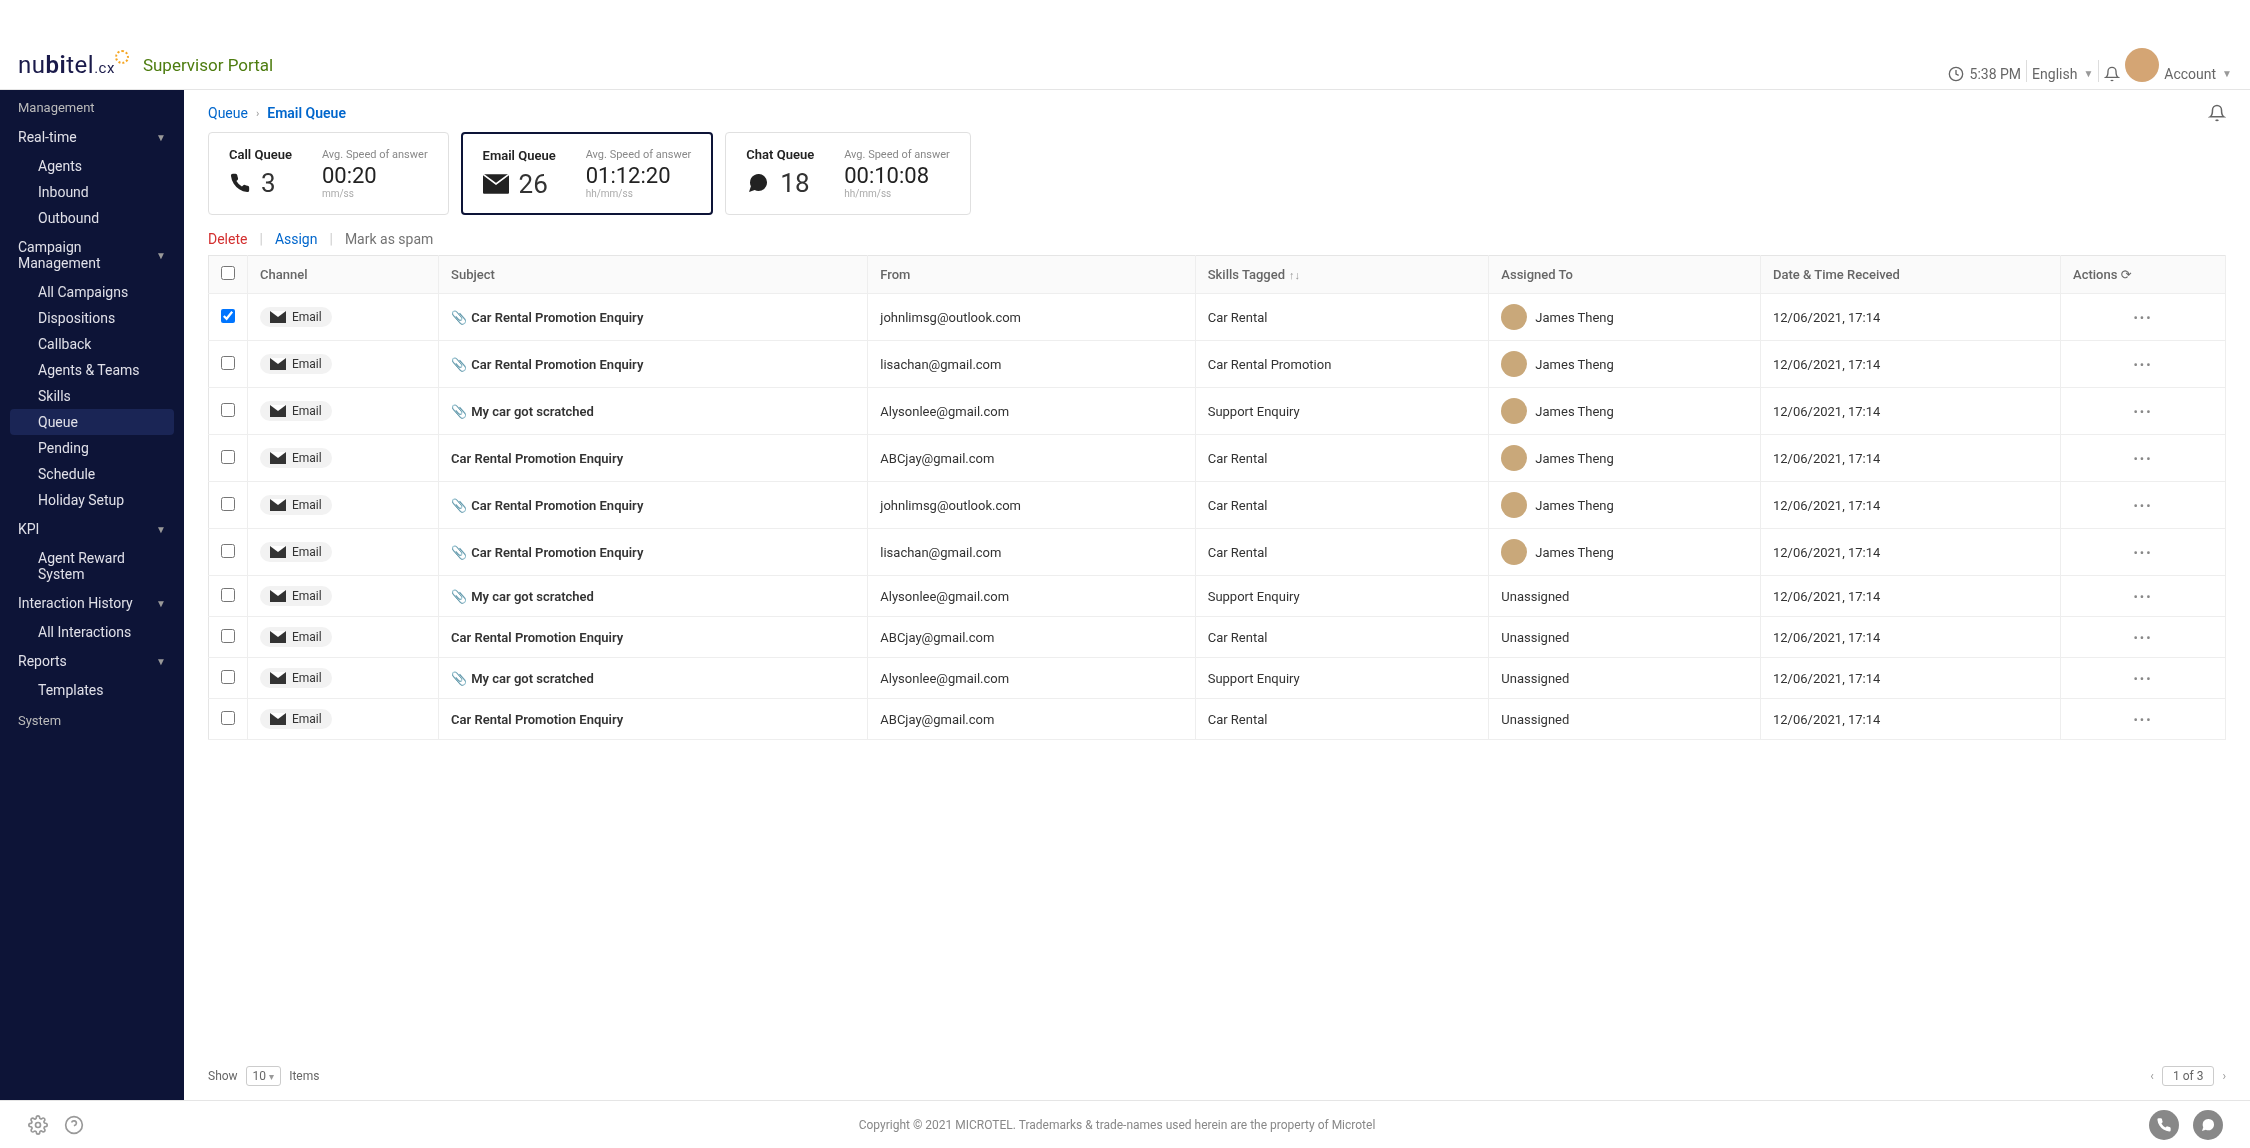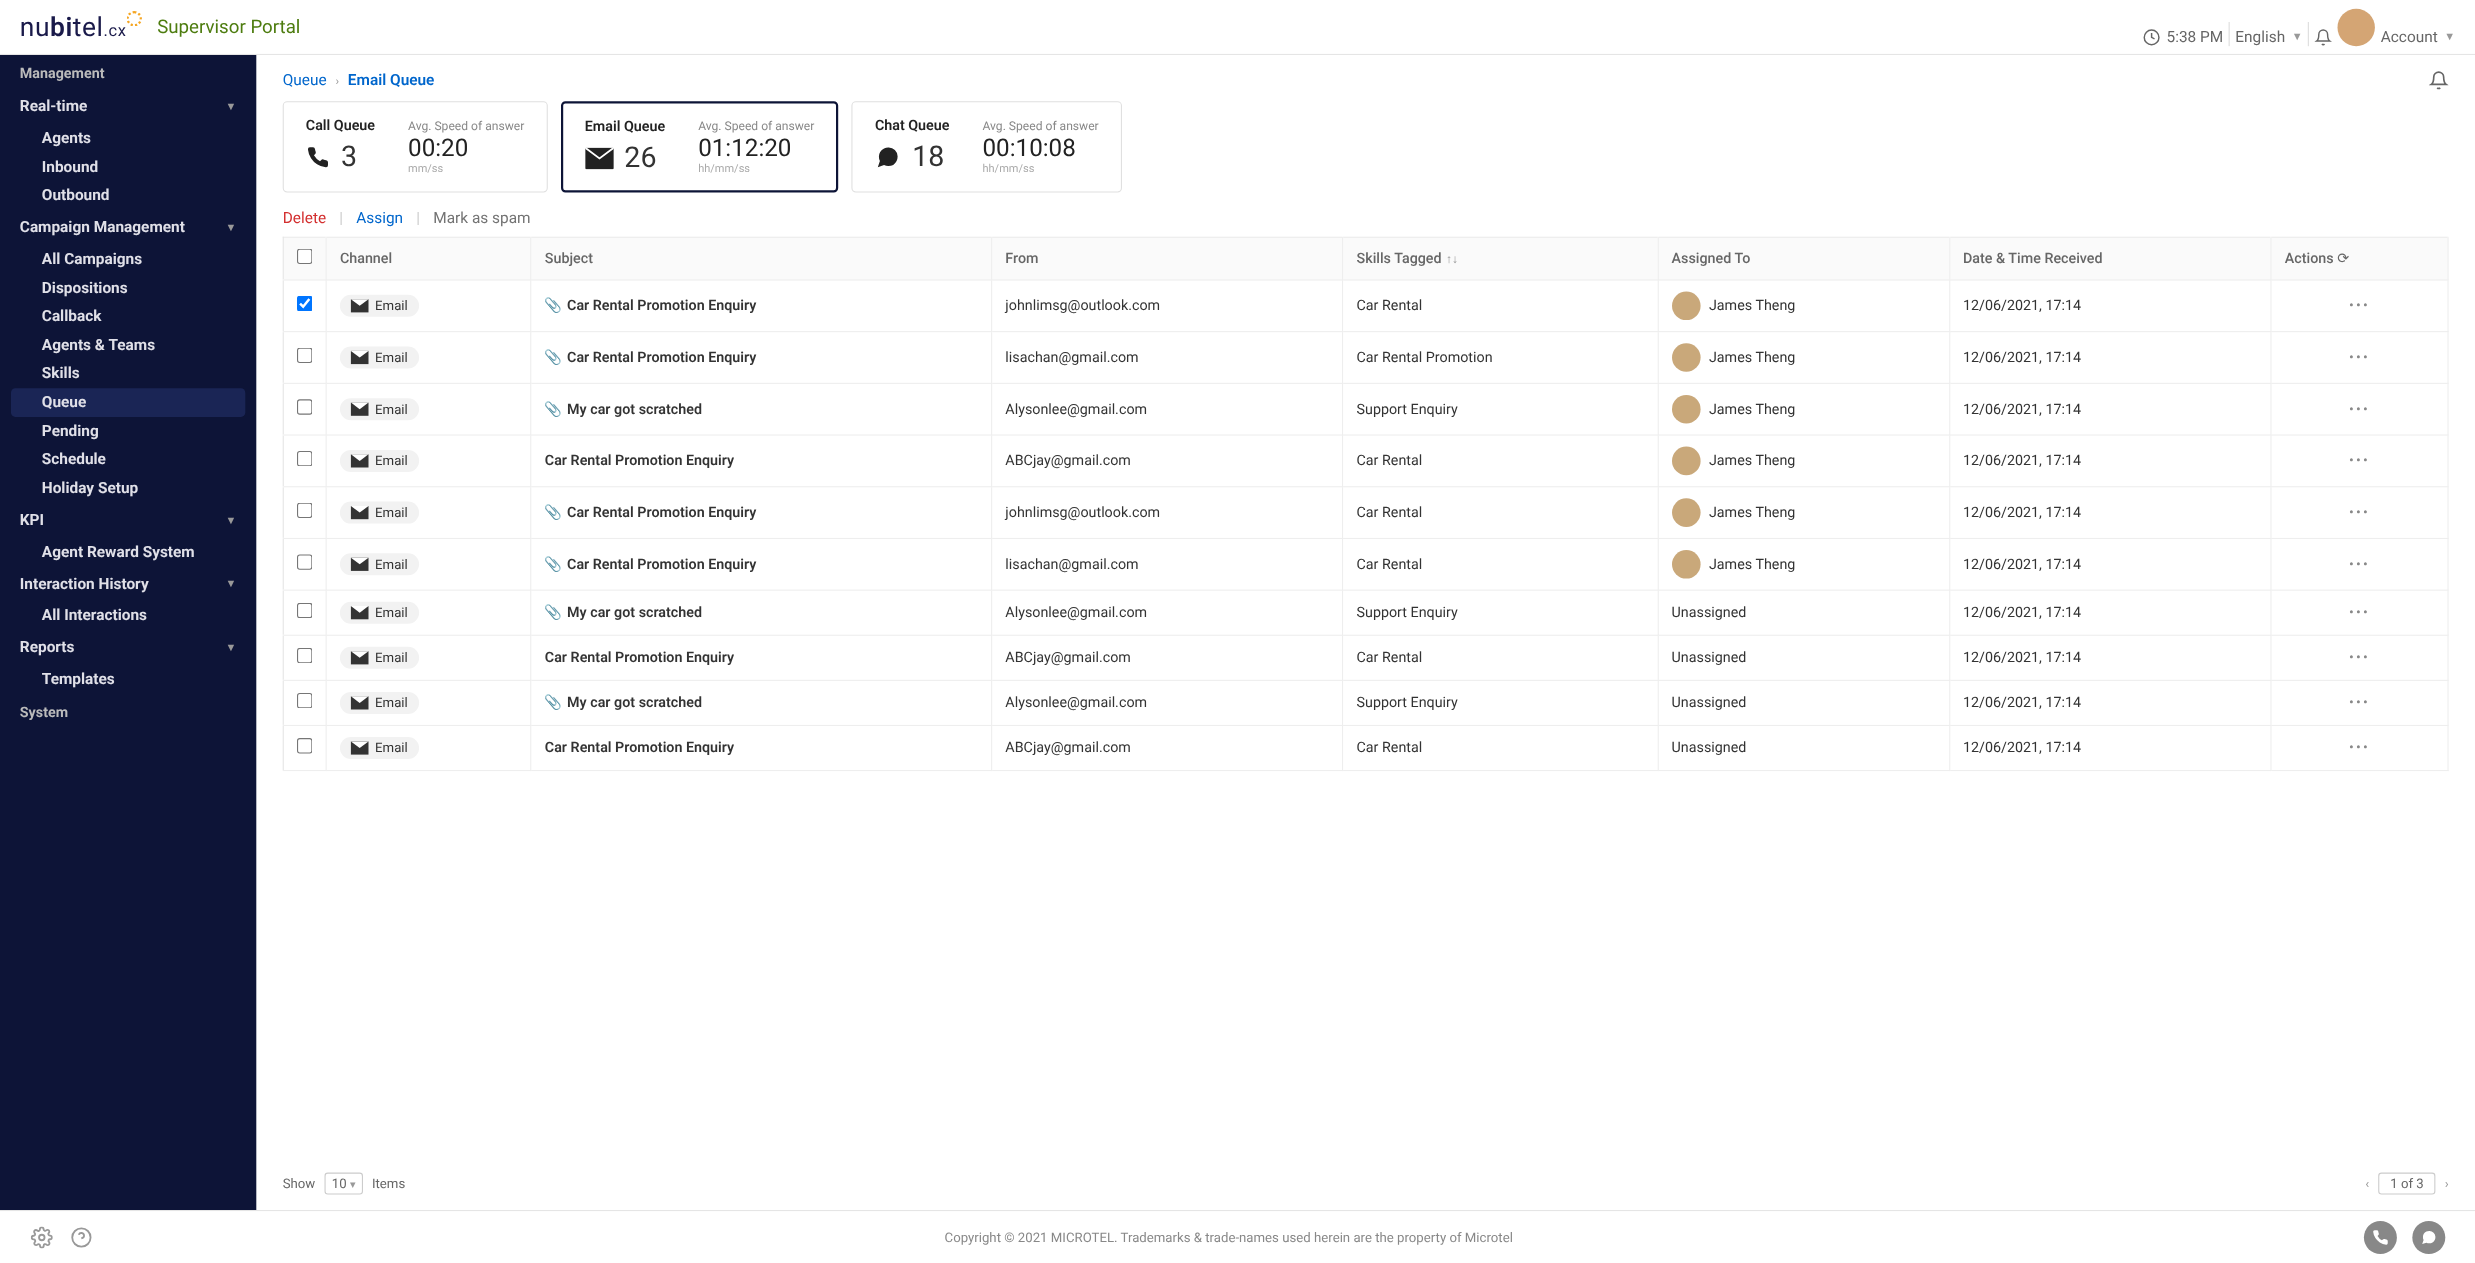--- a/index.html
+++ b/index.html
@@ -1,33 +1,33 @@
 <!DOCTYPE html>
 <html><head>
 <meta charset="utf-8">
 <style>
 * { box-sizing: border-box; margin: 0; padding: 0; }
 body { font-family: -apple-system, BlinkMacSystemFont, "Segoe UI", Roboto, Arial, sans-serif; font-size: 13px; color: #333; background: #fff; overflow: hidden; }
 .app { display: flex; flex-direction: column; height: 100vh; width: 100vw; }
 
 
-.header { display: flex; align-items: center; height: 50px; border-bottom: 1px solid #e5e5e5; padding: 0 18px; }
+.header { display: flex; align-items: center; height: 50px; border-bottom: 1px solid #e5e5e5; padding: 0 18px; margin-top: 40px; }
 .logo { display: flex; align-items: center; gap: 4px; }
 .logo-text { font-size: 24px; font-weight: 400; color: #1a1a4a; letter-spacing: 0.5px; }
 .logo-text .b { font-weight: 600; }
 .logo-badge { width: 14px; height: 14px; border: 2px dotted #f5a623; border-radius: 50%; position: relative; top: -8px; left: -4px; }
 .portal-title { font-size: 17px; color: #4d7c0f; margin-left: 10px; }
 .header-right { margin-left: auto; display: flex; align-items: flex-end; gap: 5px; }
 .header-sep { width: 1px; height: 22px; background: #ddd; }
 .header-item { display: flex; align-items: center; gap: 6px; color: #666; font-size: 14px; cursor: pointer; }
 .avatar { width: 34px; height: 34px; border-radius: 50%; background: #d4a574; display: inline-block; }
 
 
 .main { flex: 1; display: flex; overflow: hidden; }
-.sidebar { width: 233px; background: #0d1437; color: #e0e0e8; display: flex; flex-direction: column; overflow-y: auto; font-size: 14px; font-weight: bold; }
+.sidebar { width: 184px; background: #0d1437; color: #e0e0e8; display: flex; flex-direction: column; overflow-y: auto; font-size: 14px; }
 .sidebar-section-title { padding: 10px 18px 6px; color: #bbb; font-size: 13px; }
 .sidebar-item { padding: 6px 18px; cursor: pointer; display: flex; align-items: center; justify-content: space-between; }
 .sidebar-item.group { font-size: 14px; padding: 8px 18px; }
 .sidebar-sub { padding: 5px 18px 5px 38px; cursor: pointer; font-size: 14px; }
 .sidebar-sub.active { background: #1a2555; border-radius: 4px; margin: 0 10px; padding-left: 28px; }
 
 
 .content { flex: 1; display: flex; flex-direction: column; overflow: hidden; padding: 0; }
 .content-header { display: flex; align-items: center; justify-content: space-between; padding: 14px 24px 10px; }
 .breadcrumb { display: flex; align-items: center; gap: 8px; font-size: 14px; }

